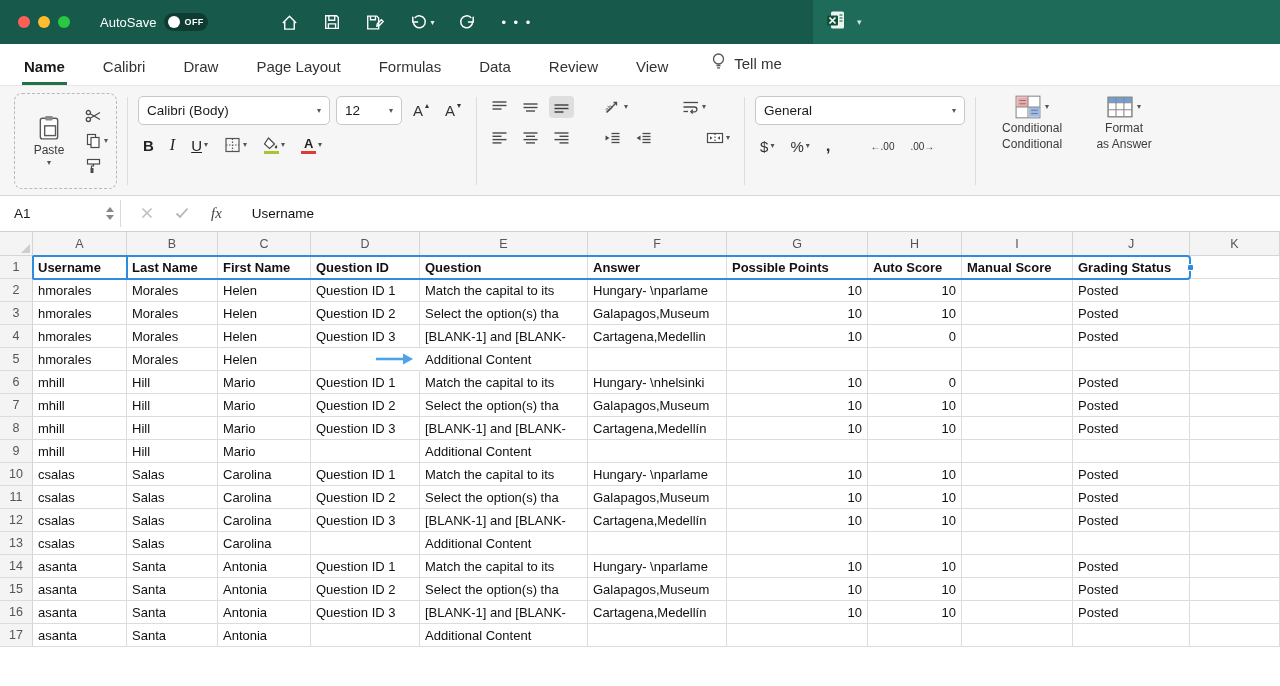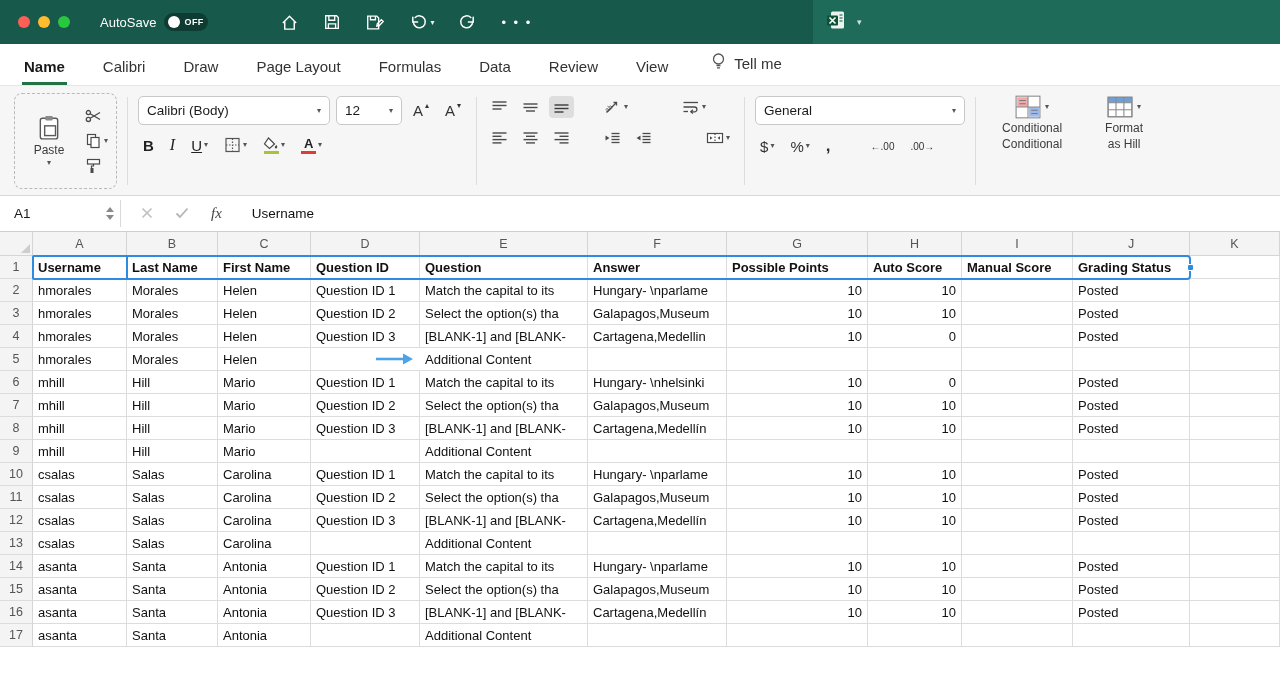--- a/index.html
+++ b/index.html
@@ -435,21 +435,21 @@
       <span class="style-top">
         <svg width="26" height="24" viewBox="0 0 24 22" fill="none" stroke="#8a8a8a" stroke-width="1">
             <rect x="1" y="2" width="22" height="18" fill="#fff"></rect>
             <rect x="1" y="2" width="22" height="5" fill="#6f9fd8" stroke="none"></rect>
             <path d="M1 7 H23 M1 13.5 H23 M8.3 2 V20 M15.6 2 V20" stroke="#8a8a8a"></path>
             <rect x="1" y="2" width="22" height="18"></rect>
           </svg>
         <span class="chev">▾</span>
       </span>
       <span class="l">Format</span>
-      <span class="l">as Hill</span>
+      <span class="l">as Answer</span>
     </button>
   </div>
 
   <div class="fbar">
     <div class="namebox">
       <span>A1</span>
     </div>
     <div class="stepper">
       <span class="tri-up"></span>
       <span class="tri-dn"></span>

